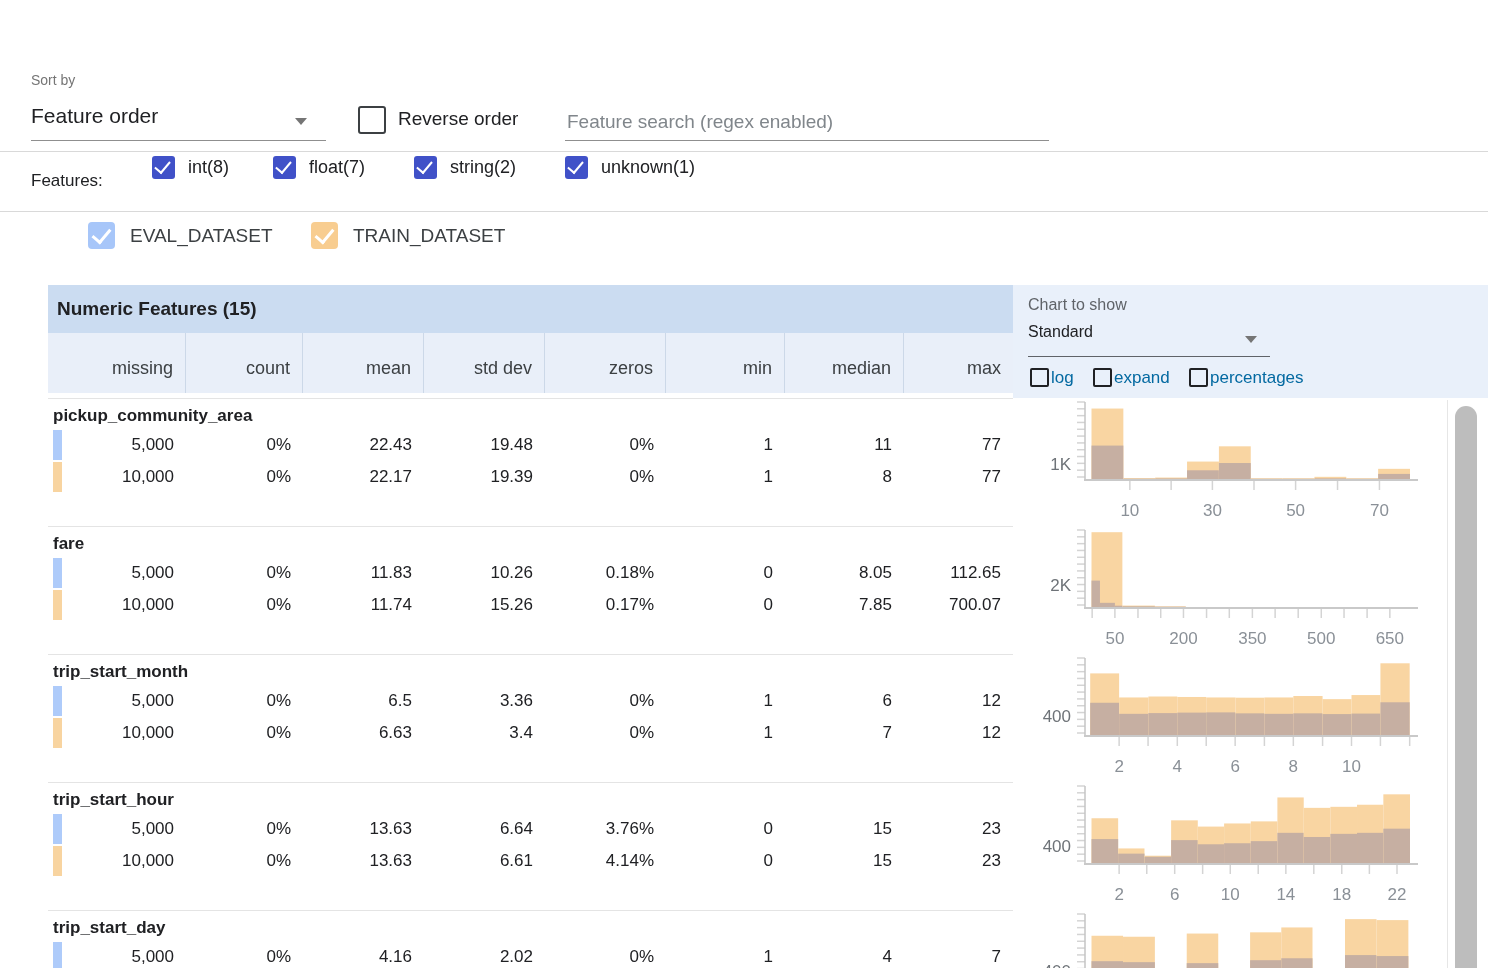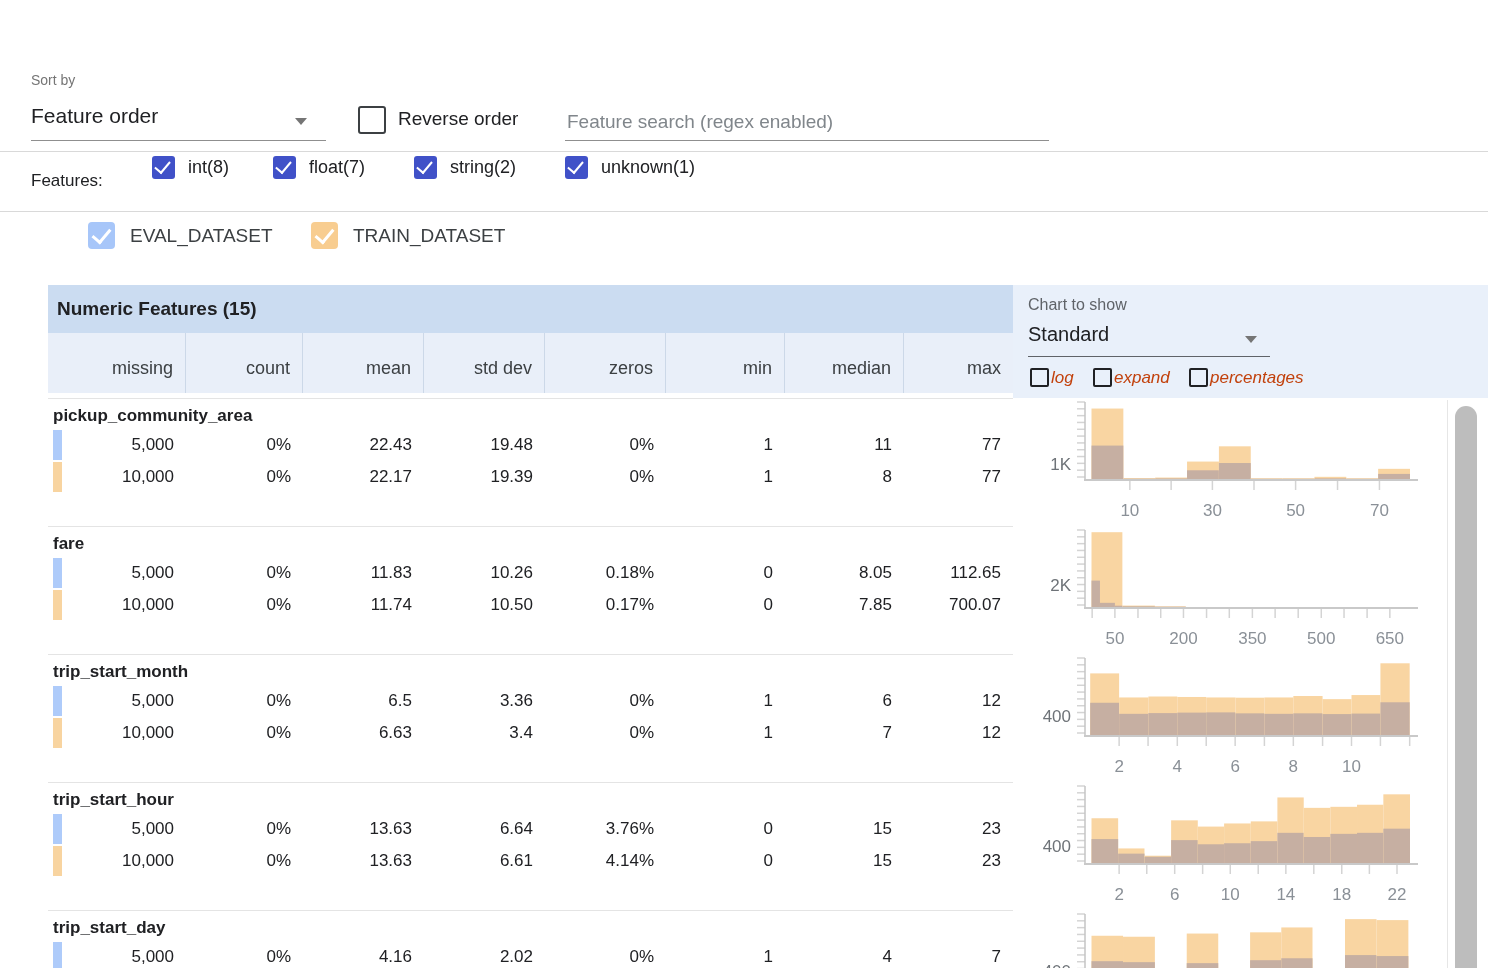--- a/index.html
+++ b/index.html
@@ -47,25 +47,25 @@
   .fname{height:30px;padding:7px 0 0 5px;font-size:17px;font-weight:bold;box-sizing:border-box;}
   .srow{position:relative;height:32px;display:grid;grid-template-columns:138px 117px 121px 121px 121px 119px 119px 109px;}
   .cell{display:flex;align-items:center;justify-content:flex-end;padding-right:12px;font-size:17px;color:#202124;}
   .chip{position:absolute;left:5px;top:1px;width:9px;height:30px;}
   .chip.eval{background:#aecbfa;}
   .chip.train{background:#f8d4a0;}
 
   
   #chart-controls{position:absolute;left:1013px;top:237px;width:475px;height:113px;background:#e9f0fa;}
   .cc-label{position:absolute;left:15px;top:11px;font-size:16px;color:#5f6368;}
-  .cc-value{position:absolute;left:15px;top:38px;font-size:20px;color:#202124;cursor:pointer;}
+  .cc-value{position:absolute;left:15px;top:38px;font-size:16px;color:#202124;cursor:pointer;}
   .cc-underline{position:absolute;left:15px;top:71px;width:242px;height:1px;background:#5f6368;}
   .cc-arrow{position:absolute;left:232px;top:51px;}
   .cc-cb{position:absolute;top:83px;width:15px;height:15px;border:2px solid #202124;border-radius:2px;background:transparent;cursor:pointer;}
-  .cc-cb-label{position:absolute;top:83px;font-size:17px;color:#c2410c;font-style:italic;}
+  .cc-cb-label{position:absolute;top:83px;font-size:17px;color:#0369a1;}
 
   
   .chart-block{position:absolute;left:1013px;width:460px;height:128px;}
 
   
   #scrollbar-track{position:absolute;left:1447px;top:352px;width:41px;height:616px;background:#fff;border-left:1px solid #e6e6e6;}
   #scrollbar-thumb{position:absolute;left:7px;top:6px;width:22px;height:640px;background:#bdbdbd;border-radius:11px;cursor:pointer;}
 </style>
 </head>
 <body>
@@ -164,21 +164,21 @@
       <span class="cell">0.18%</span>
       <span class="cell">0</span>
       <span class="cell">8.05</span>
       <span class="cell">112.65</span>
     </div>
     <div class="srow">
       <span class="chip train"></span>
       <span class="cell">10,000</span>
       <span class="cell">0%</span>
       <span class="cell">11.74</span>
-      <span class="cell">10.50</span>
+      <span class="cell">15.26</span>
       <span class="cell">0.17%</span>
       <span class="cell">0</span>
       <span class="cell">7.85</span>
       <span class="cell">700.07</span>
     </div>
   </div>
 
   <div class="feature-block" style="top:606px;left:48px">
     <div class="fname">trip_start_month</div>
     <div class="srow">

